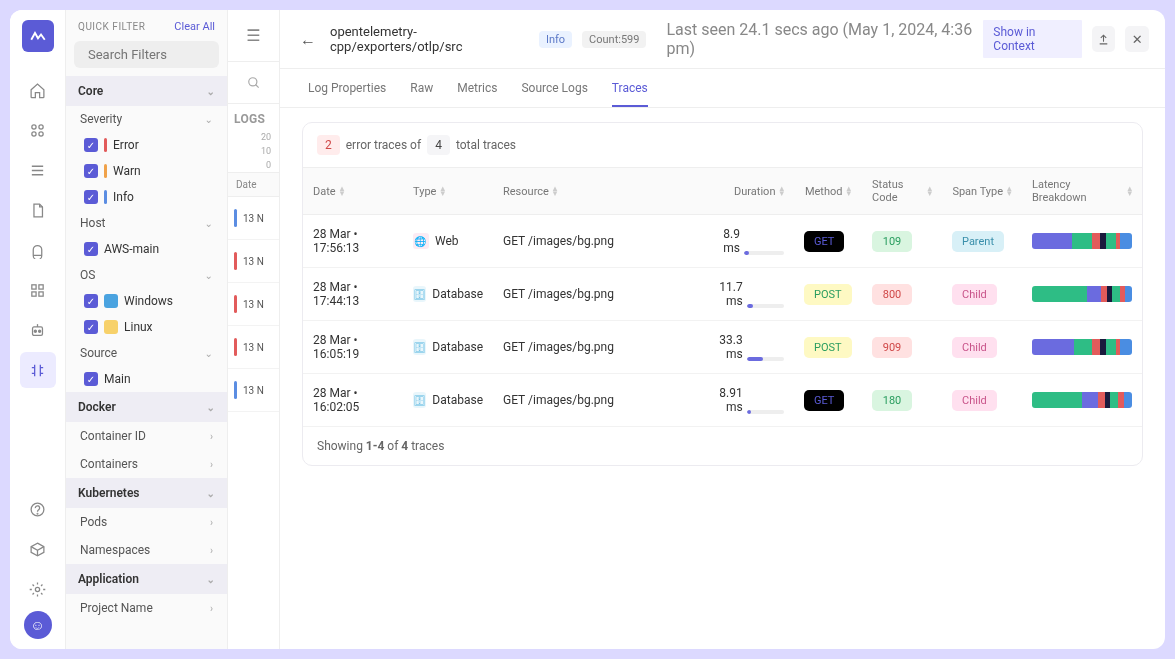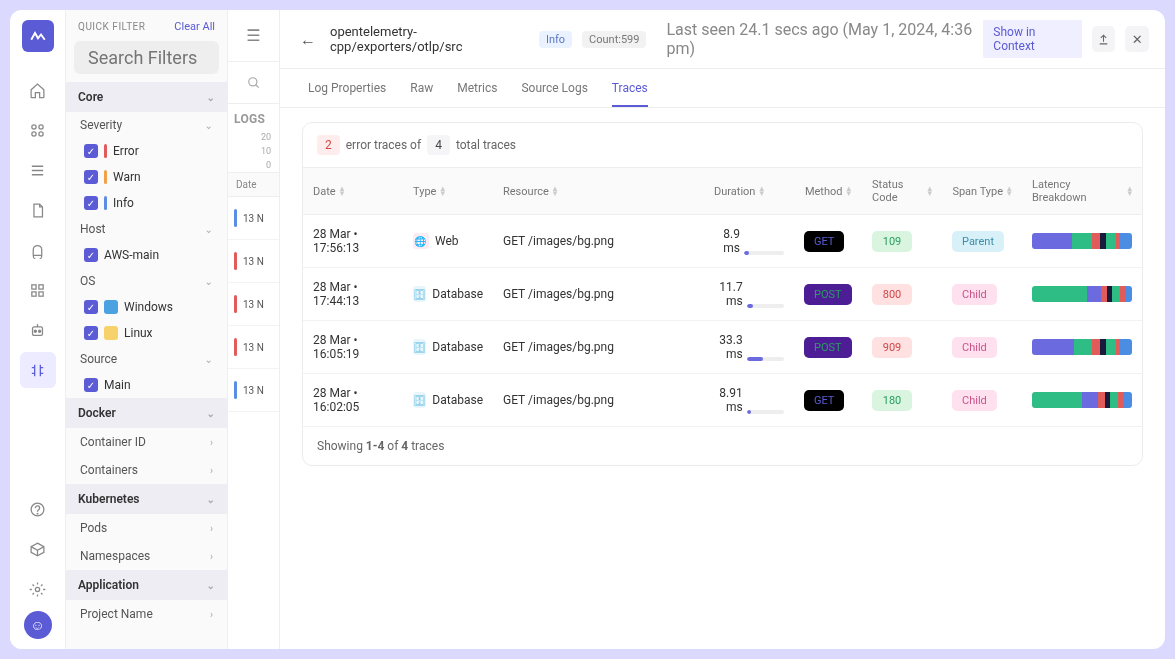--- a/index.html
+++ b/index.html
@@ -11,21 +11,21 @@
 .iconbar-item.active { background: #ecebff; color: #5b5bd6; }
 .iconbar-spacer { flex: 1; }
 .avatar { width: 28px; height: 28px; border-radius: 50%; background: #5b5bd6; display: flex; align-items: center; justify-content: center; color: #fff; font-size: 14px; margin-bottom: 10px; }
 
 .sidebar { width: 162px; background: #fafafa; border-right: 1px solid #eee; overflow-y: auto; font-size: 12px; }
 .qf-header { display: flex; justify-content: space-between; align-items: center; padding: 10px 12px 8px 12px; font-size: 10px; }
 .qf-title { color: #888; font-weight: 400; letter-spacing: 0.5px; }
 .clear-all { color: #5b5bd6; cursor: pointer; font-size: 11px; }
 .search-wrap { padding: 0 8px 8px 8px; }
 .search { display: flex; align-items: center; background: #eee; border-radius: 6px; padding: 6px 8px; gap: 6px; color: #888; }
-.search input { border: none; background: transparent; outline: none; font-size: 18px; flex: 1; color: #333; }
+.search input { border: none; background: transparent; outline: none; font-size: 13px; flex: 1; color: #333; }
 
 .section-hdr { display: flex; justify-content: space-between; align-items: center; padding: 8px 12px; font-weight: 600; color: #333; cursor: pointer; font-size: 12px; }
 .section-hdr.shaded { background: #eeedf4; }
 .sub-hdr { display: flex; justify-content: space-between; align-items: center; padding: 6px 14px; color: #555; cursor: pointer; font-size: 12px; }
 .sub-row { display: flex; justify-content: space-between; align-items: center; padding: 7px 14px; color: #555; cursor: pointer; font-size: 12px; }
 .check-row { display: flex; align-items: center; gap: 6px; padding: 6px 18px; color: #333; font-size: 12px; }
 .cb { width: 14px; height: 14px; background: #5b5bd6; border-radius: 3px; display: flex; align-items: center; justify-content: center; color: #fff; font-size: 10px; }
 .sev-bar { width: 3px; height: 14px; border-radius: 2px; }
 .chev { color: #aaa; font-size: 10px; }
 .os-icon { width: 14px; height: 14px; border-radius: 3px; display: flex; align-items: center; justify-content: center; font-size: 9px; }
@@ -59,36 +59,36 @@
 .summary { padding: 12px 14px; font-size: 12px; color: #666; display: flex; align-items: center; gap: 6px; }
 .count-box { background: #f5f5f7; padding: 3px 8px; border-radius: 4px; color: #444; font-size: 12px; }
 .count-box.err { background: #ffecec; color: #d04848; }
 
 .thead { display: flex; background: #fafafa; border-top: 1px solid #eee; border-bottom: 1px solid #eee; font-size: 11px; color: #777; }
 .th { padding: 10px 10px; display: flex; align-items: center; gap: 4px; }
 .sort { color: #ccc; font-size: 9px; display: flex; flex-direction: column; line-height: 5px; }
 .c-date { width: 100px; }
 .c-type { width: 90px; }
 .c-res { flex: 1; min-width: 160px; }
-.c-dur { width: 90px; text-align: right; }
+.c-dur { width: 90px; text-align: right; justify-content: flex-end; }
 .c-meth { width: 68px; justify-content: center; }
 .c-stat { width: 80px; justify-content: center; }
 .c-span { width: 80px; justify-content: center; }
 .c-lat { width: 120px; }
 
 .trow { display: flex; border-bottom: 1px solid #f2f2f2; font-size: 12px; color: #333; align-items: center; }
 .td { padding: 12px 10px; }
 .type-cell { display: flex; align-items: center; gap: 6px; }
 .type-ico { width: 16px; height: 16px; border-radius: 3px; display: flex; align-items: center; justify-content: center; font-size: 10px; }
 .dur-cell { display: flex; flex-direction: row; align-items: flex-end; gap: 4px; }
 .dur-bar { width: 56px; height: 4px; background: #eee; border-radius: 2px; overflow: hidden; }
 .dur-fill { height: 100%; background: #6b6bdf; border-radius: 2px; }
 .pill { padding: 4px 10px; border-radius: 5px; font-size: 11px; display: inline-block; text-align: center; }
 .pill.get { background: #000000; color: #5b5bd6; }
-.pill.post { background: #4c1d95; color: #2a9d5f; }
+.pill.post { background: #fef9c3; color: #2a9d5f; }
 .pill.code-g { background: #d9f5e0; color: #2a9d5f; min-width: 40px; }
 .pill.code-r { background: #ffe1e1; color: #d04848; min-width: 40px; }
 .pill.parent { background: #d8f0f7; color: #3a8fab; }
 .pill.child { background: #ffe0ef; color: #c9548a; }
 
 .lat-bar { display: flex; width: 100px; height: 16px; border-radius: 3px; overflow: hidden; }
 .seg { height: 100%; }
 
 .footer { padding: 12px 14px; font-size: 12px; color: #666; }
 </style>

